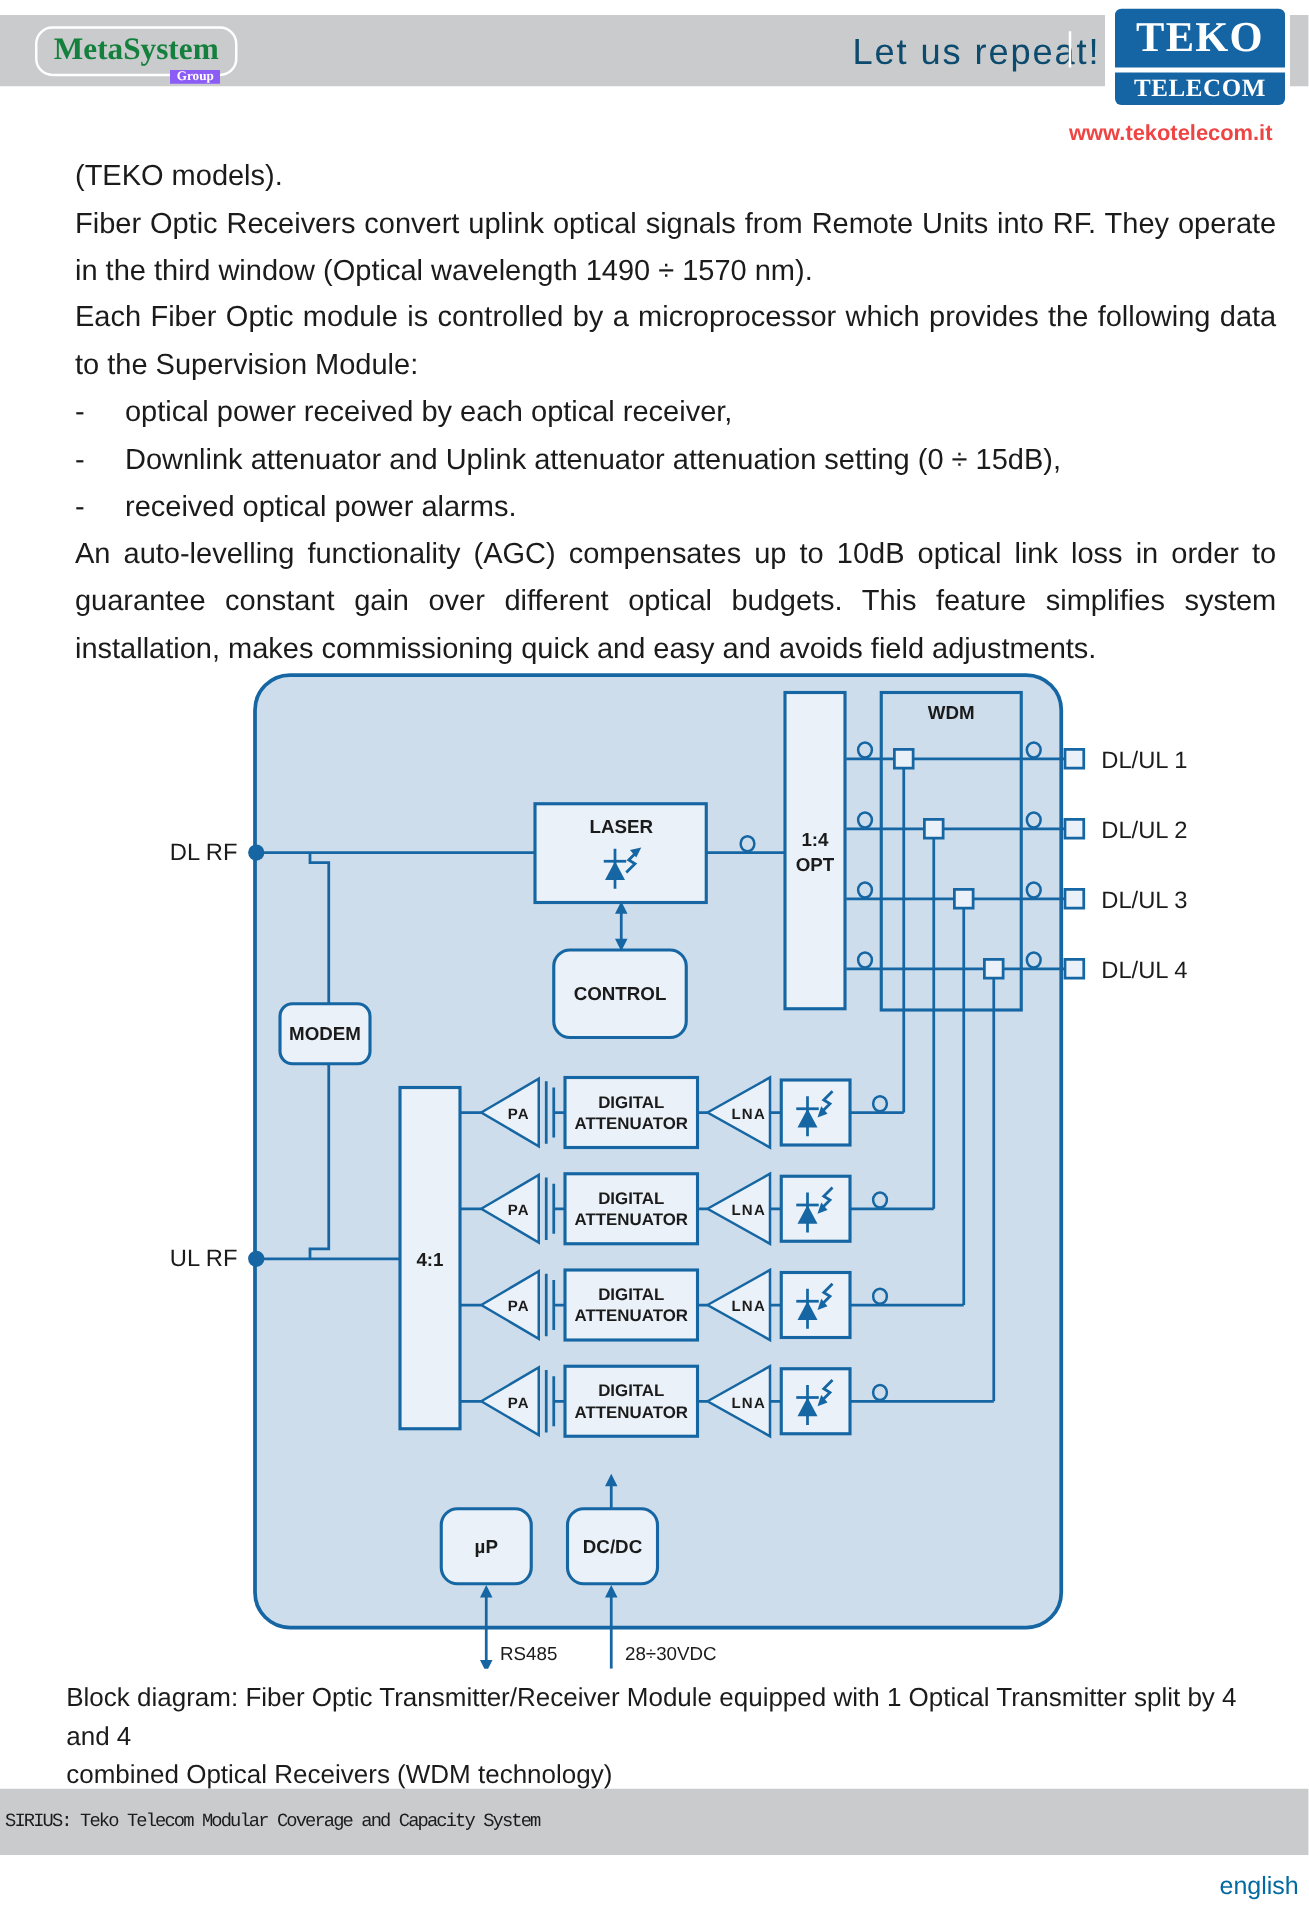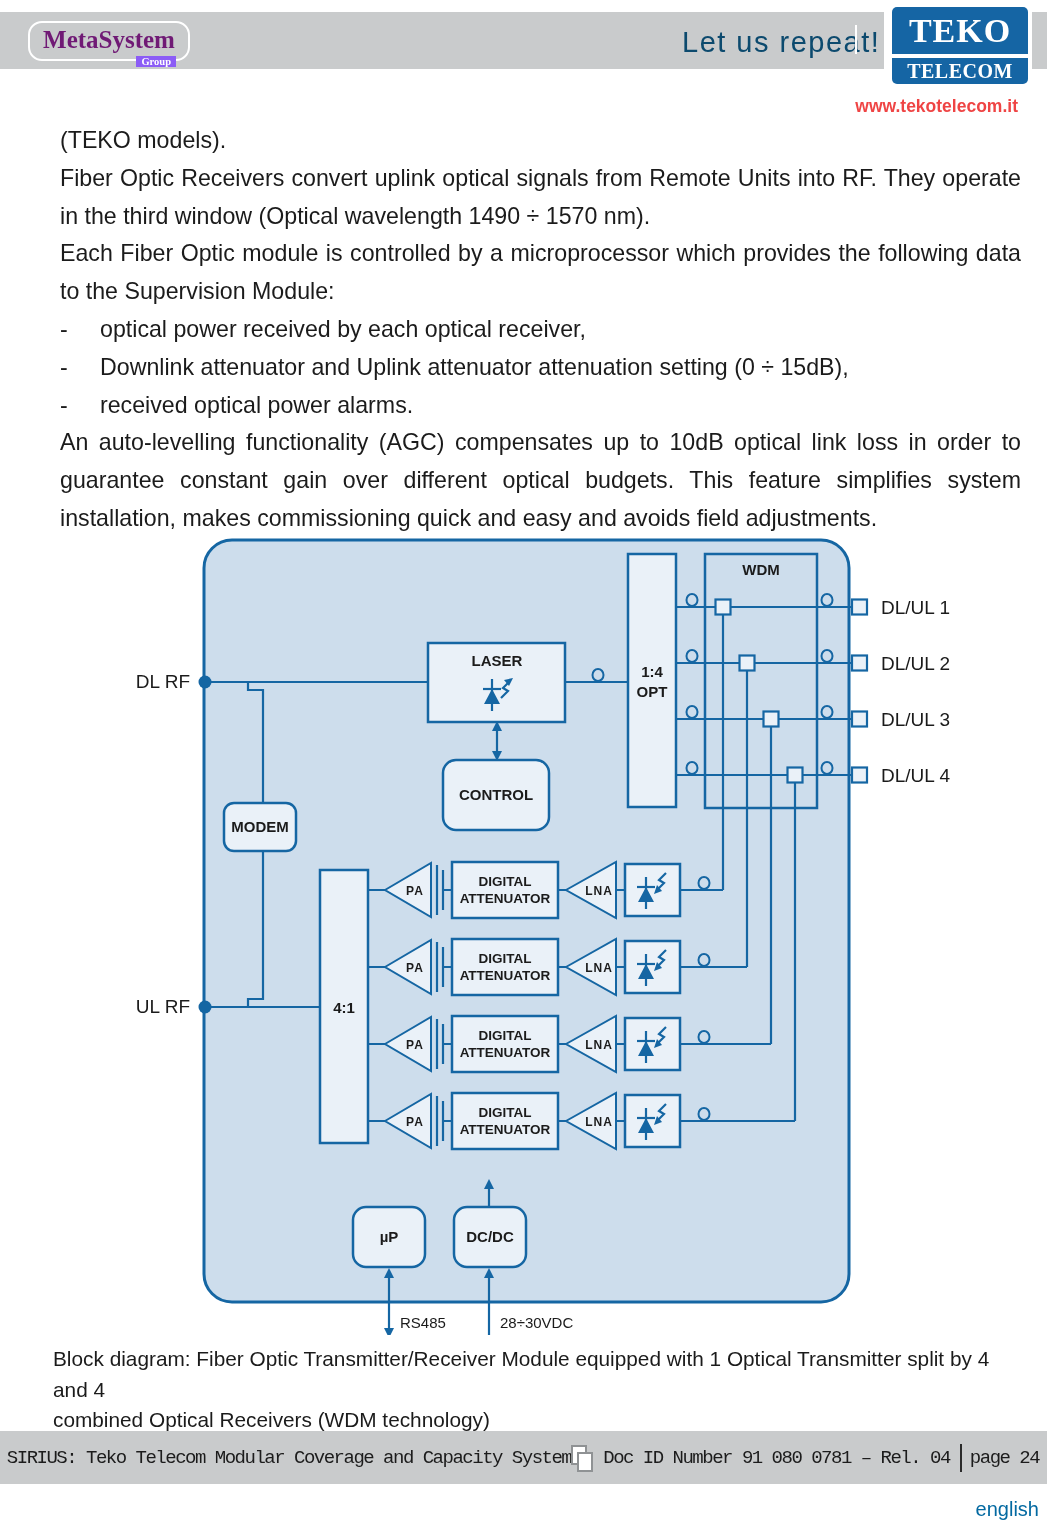--- a/index.html
+++ b/index.html
@@ -3,21 +3,21 @@
 <meta charset="utf-8">
 <style>
   html,body{margin:0;padding:0;background:#fff;}
   .page{position:relative;width:1047px;height:1532px;margin:0 auto;background:#fff;
         font-family:"Liberation Sans",sans-serif;color:#1b1b1b;overflow:hidden;}
 
   
   .header-bar{position:absolute;left:0;top:12px;width:100%;height:57px;background:#c9cbcc;}
   .ms-logo{position:absolute;left:28px;top:21px;width:158px;height:36px;border:2px solid #fff;
            border-radius:14px;text-align:center;}
-  .ms-name{font-family:"Liberation Serif",serif;font-weight:700;color:#701a75;font-size:25px;line-height:34px;}
+  .ms-name{font-family:"Liberation Serif",serif;font-weight:700;color:#15803d;font-size:25px;line-height:34px;}
   .ms-group{position:absolute;right:12px;bottom:-8px;background:#8b5cf6;padding:0 5px;
             font-family:"Liberation Serif",serif;color:#fff;font-size:10.5px;font-weight:700;}
   .tagline{position:absolute;left:682px;top:26px;color:#0c4a6e;font-size:29px;font-weight:300;
            letter-spacing:1.5px;}
   .hdr-divider{position:absolute;left:855px;top:25px;width:2px;height:29px;background:#fff;}
   .teko-wrap{position:absolute;left:884px;top:0;width:148px;height:90px;background:#fff;}
   .teko-box{position:absolute;left:8px;top:7px;width:136px;height:77px;background:#1565a4;
             border-radius:5px;display:flex;flex-direction:column;overflow:hidden;}
   .teko-top{flex:0 0 47px;display:flex;align-items:center;justify-content:center;
             font-family:"Liberation Serif",serif;font-weight:700;color:#fff;font-size:34px;letter-spacing:1px;}
@@ -50,22 +50,22 @@
   .tport{font:500 19px "Liberation Sans",sans-serif;fill:#1b1b1b;}
   .trf{font:500 19px "Liberation Sans",sans-serif;fill:#1b1b1b;text-anchor:end;}
   .tsm{font:500 15px "Liberation Sans",sans-serif;fill:#1b1b1b;}
 
   
   .caption{position:absolute;left:53px;top:1344px;width:940px;
            font-size:20.8px;line-height:30.5px;}
 
   
   .footer-bar{position:absolute;left:0;top:1431px;width:100%;height:53px;background:#c9cbcc;
-              display:flex;align-items:center;justify-content:center;
-              font-family:"Liberation Mono",monospace;font-size:19px;letter-spacing:-1.5px;color:#1c1c1c;}
+              display:flex;align-items:center;justify-content:space-between;
+              font-family:"Liberation Mono",monospace;font-size:15px;letter-spacing:-1.5px;color:#1c1c1c;}
   .footer-left{padding-left:4px;white-space:nowrap;}
   .footer-right{display:flex;align-items:center;padding-right:5px;white-space:nowrap;}
   .pages-icon{position:relative;width:22px;height:26px;margin-right:10px;flex:0 0 auto;}
   .pages-icon .pg{position:absolute;width:12px;height:16px;border:2px solid #8f9294;background:#fff;}
   .pg-back{left:0;top:0;background:#eceded;}
   .pg-front{left:6px;top:7px;}
   .footer-div{width:2px;height:28px;background:#2a2a2a;margin:0 8px 0 10px;}
   .lang{position:absolute;right:8px;top:1498px;font-size:20px;color:#0369a1;}
 </style>
 </head>
@@ -272,25 +272,16 @@
     <text class="tsm" x="500" y="1328">28÷30VDC</text>
   </svg>
 
   <div class="caption">
     <div>Block diagram: Fiber Optic Transmitter/Receiver Module equipped with 1 Optical Transmitter split by 4 and 4</div>
     <div>combined Optical Receivers (WDM technology)</div>
   </div>
 
   <div class="footer-bar">
     <div class="footer-left">SIRIUS: Teko Telecom Modular Coverage and Capacity System</div>
-    <div class="footer-right">
-      <div class="pages-icon">
-        <div class="pg pg-back"></div>
-        <div class="pg pg-front"></div>
-      </div>
-      <span>Doc ID Number 91 080 0781 – Rel. 04</span>
-      <span class="footer-div"></span>
-      <span>page 24</span>
-    </div>
   </div>
   <div class="lang">english</div>
 
 </div>
 
 </body></html>

